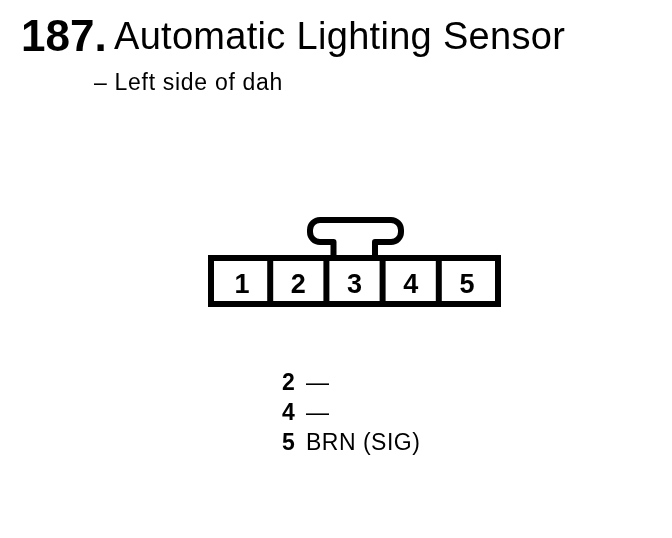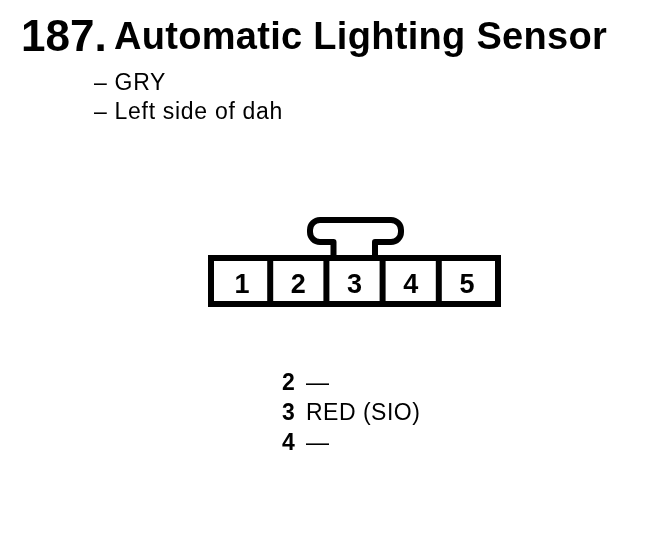--- a/index.html
+++ b/index.html
@@ -23,21 +23,21 @@
     font-size: 44px;
     font-weight: 700;
     line-height: 38px;
     white-space: nowrap;
   }
   .heading-title {
     position: absolute;
     left: 114px;
     top: 17px;
     font-size: 38px;
-    font-weight: 700;
+    font-weight: 400;
     line-height: 38px;
     letter-spacing: 0.3px;
     white-space: nowrap;
   }
   .notes {
     position: absolute;
     left: 94px;
     top: 68px;
     font-size: 23px;
     line-height: 29.4px;
@@ -84,21 +84,20 @@
   }
   .pin-label { font-weight: 400; }
 </style>
 </head>
 <body>
 
 <div class="heading-number">187.</div>
 <div class="heading-title">Automatic Lighting Sensor</div>
 
 <div class="notes">
-  <div>– GRY</div>
   <div>– Left side of dah</div>
 </div>
 
 <svg class="connector-svg" viewBox="195 205 320 115" xmlns="http://www.w3.org/2000/svg">
 
   <path class="stroke" d="M 333.5 259 V 242 H 320 A 10 10 0 0 1 310 232 V 230 A 10 10 0 0 1 320 220
            H 391 A 10 10 0 0 1 401 230 V 232 A 10 10 0 0 1 391 242 H 375 V 259" stroke-linejoin="round"></path>
 
   <rect class="stroke" x="211" y="258" width="287" height="46"></rect>
 
@@ -112,18 +111,18 @@
   <text x="354.5" y="293">3</text>
   <text x="410.7" y="293">4</text>
   <text x="466.9" y="293">5</text>
 </svg>
 
 <div class="pinout">
   <div class="pin-row">
     <span class="pin-num">2</span><span class="pin-label">—</span>
   </div>
   <div class="pin-row">
-    <span class="pin-num">3</span><span class="pin-label">RED (SIO)</span>
+    <span class="pin-num">4</span><span class="pin-label">—</span>
   </div>
   <div class="pin-row">
-    <span class="pin-num">4</span><span class="pin-label">—</span>
+    <span class="pin-num">5</span><span class="pin-label">BRN (SIG)</span>
   </div>
 </div>
 
 </body></html>

